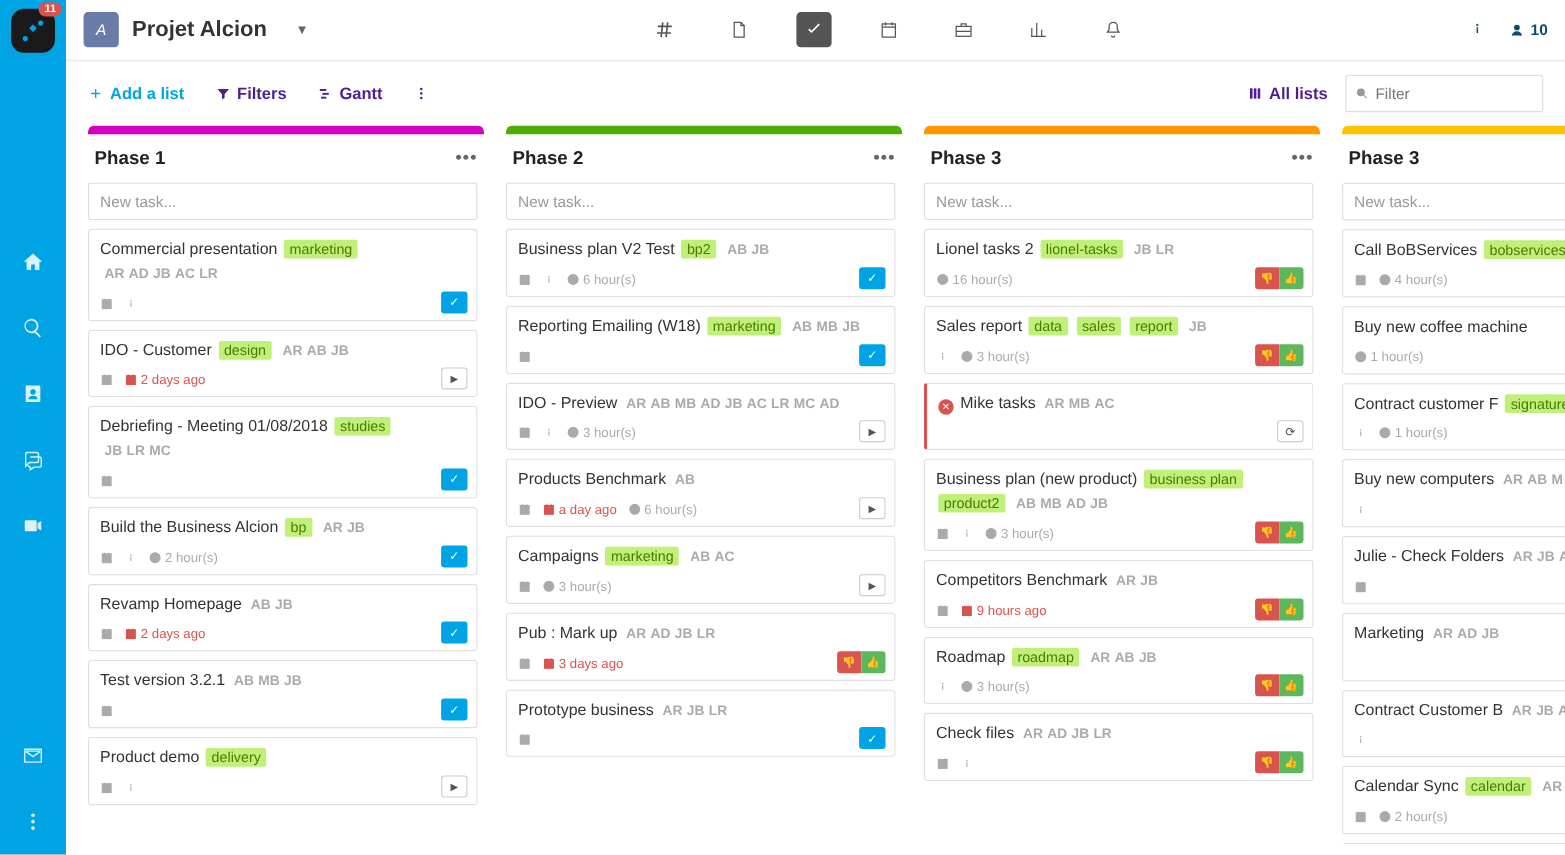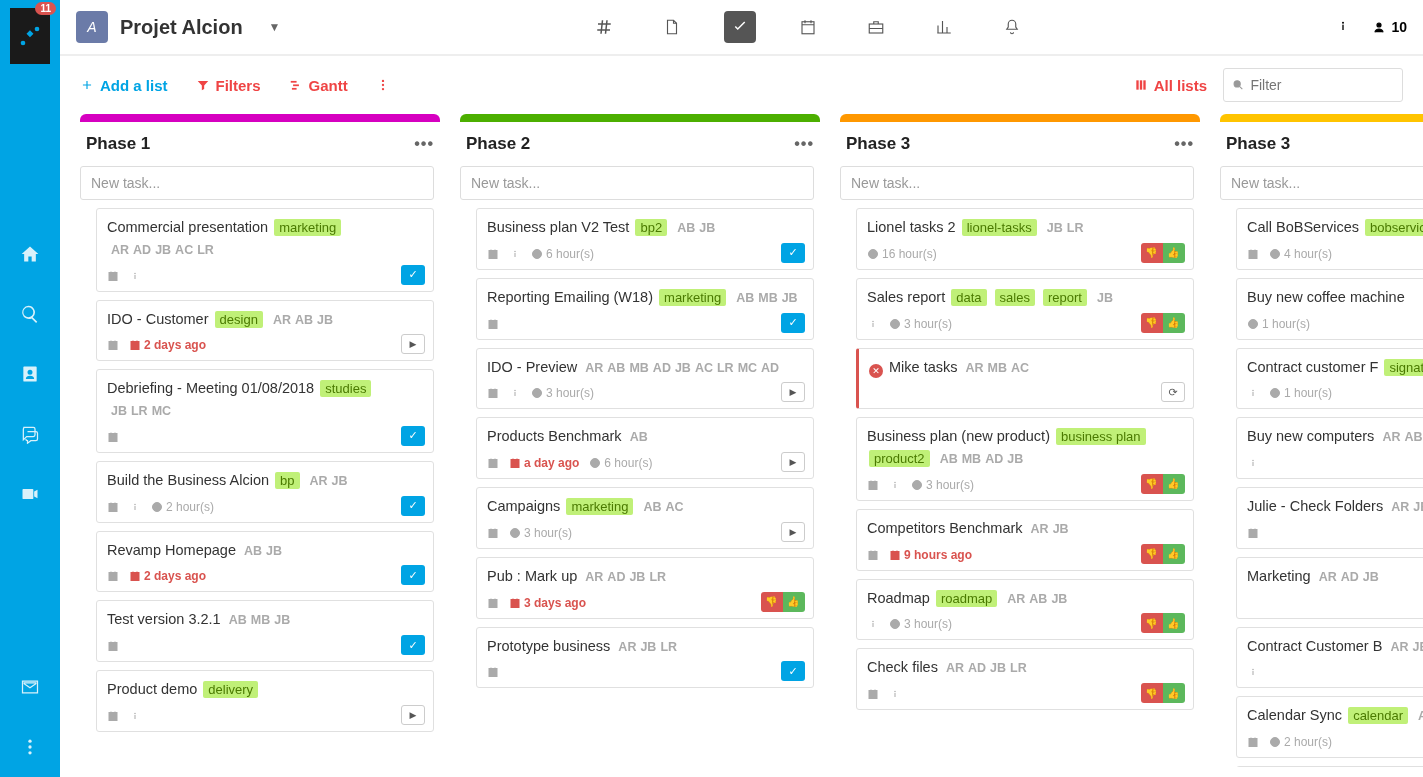--- a/index.html
+++ b/index.html
@@ -1,60 +1,60 @@
 <!DOCTYPE html>
 <html><head>
 <meta charset="utf-8">
 <style>
 * { box-sizing: border-box; margin: 0; padding: 0; }
 body { font-family: -apple-system, "Segoe UI", Helvetica, Arial, sans-serif; background: #fff; overflow: hidden; width: 1423px; height: 777px; }
 .app { display: flex; height: 100%; }
 .sidebar { width: 60px; background: #00a4e4; display: flex; flex-direction: column; align-items: center; padding-top: 8px; color: #fff; }
-.sidebar .logo { width: 40px; height: 56px; background: #1a1a1a; border-radius: 0; position: relative; display: flex; align-items: center; justify-content: center; margin-bottom: 160px; }
+.sidebar .logo { width: 40px; height: 40px; background: #1a1a1a; border-radius: 12px; position: relative; display: flex; align-items: center; justify-content: center; margin-bottom: 160px; }
 .sidebar .logo svg { width: 28px; height: 28px; }
 .sidebar .badge { position: absolute; top: -6px; right: -6px; background: #d9534f; color: #fff; border-radius: 10px; font-size: 10px; font-weight: bold; padding: 1px 5px; }
 .sidebar .nav-item { width: 100%; height: 60px; display: flex; align-items: center; justify-content: center; cursor: pointer; }
 .sidebar .nav-item svg { width: 20px; height: 20px; fill: #fff; opacity: 0.85; }
 .sidebar .spacer { flex: 1; }
 .main { flex: 1; display: flex; flex-direction: column; overflow: hidden; }
 .topbar { height: 56px; display: flex; align-items: center; padding: 0 16px; border-bottom: 2px solid #eee; }
 .project-icon { width: 32px; height: 32px; background: #6b7ba8; border-radius: 4px; margin-right: 12px; display: flex; align-items: center; justify-content: center; color: #fff; font-style: italic; font-size: 14px; }
 .project-name { font-size: 20px; font-weight: 600; color: #333; display: flex; align-items: center; gap: 26px; cursor: pointer; }
 .project-name .chev { font-size: 12px; color: #666; }
 .top-center { flex: 1; display: flex; justify-content: center; gap: 36px; }
 .top-icon { width: 32px; height: 32px; display: flex; align-items: center; justify-content: center; cursor: pointer; border-radius: 4px; color: #555; }
 .top-icon.active { background: #555; color: #fff; }
 .top-icon svg { width: 18px; height: 18px; }
-.top-right { display: flex; align-items: center; gap: 20px; color: #000000; font-size: 14px; }
+.top-right { display: flex; align-items: center; gap: 20px; color: #0c4a6e; font-size: 14px; }
 .top-right .users { display: flex; align-items: center; gap: 4px; font-weight: 600; }
 .toolbar { height: 58px; display: flex; align-items: center; padding: 4px 20px; gap: 28px; }
-.tool-btn { display: flex; align-items: center; gap: 6px; font-size: 15px; font-weight: 600; color: #ef4444; cursor: pointer; }
+.tool-btn { display: flex; align-items: center; gap: 6px; font-size: 15px; font-weight: 600; color: #4c1d95; cursor: pointer; }
 .tool-btn.primary { color: #00a4e4; }
 .tool-btn svg { width: 14px; height: 14px; }
 .toolbar .right { margin-left: auto; display: flex; align-items: center; gap: 16px; }
 .filter-box { display: flex; align-items: center; border: 1px solid #ddd; border-radius: 3px; height: 34px; width: 180px; padding: 0 8px; gap: 6px; color: #999; }
 .filter-box input { border: none; outline: none; font-size: 14px; color: #333; width: 100%; }
 .board { flex: 1; display: flex; gap: 20px; padding: 0 20px 10px 20px; overflow-x: hidden; }
 .col { width: 360px; flex-shrink: 0; display: flex; flex-direction: column; }
 .col-strip { height: 8px; border-radius: 6px 6px 0 0; }
 .col-header { display: flex; align-items: center; justify-content: space-between; padding: 12px 6px; }
 .col-title { font-weight: 700; font-size: 17px; color: #222; }
 .col-menu { color: #666; font-weight: bold; cursor: pointer; letter-spacing: 1px; }
 .col-body { flex: 1; overflow-y: auto; padding-right: 6px; position: relative; }
 .col-body::-webkit-scrollbar { width: 8px; }
 .col-body::-webkit-scrollbar-thumb { background: #bbb; border-radius: 4px; }
 .newtask { border: 1px solid #ddd; border-radius: 3px; padding: 8px 10px; font-size: 14px; color: #999; margin-bottom: 8px; cursor: text; background: #fff; }
-.card { border: 1px solid #e0e0e0; border-radius: 3px; padding: 8px 10px 6px 10px; margin-bottom: 8px; background: #fff; position: relative; margin-left: 16px; }
+.card { border: 1px solid #e0e0e0; border-radius: 3px; padding: 8px 10px 6px 10px; margin-bottom: 8px; background: #fff; position: relative; }
 .card-line1 { font-size: 14.5px; color: #333; line-height: 1.5; }
 .card-title { font-weight: 500; }
 .tag { background: #c0f078; color: #4a7a00; padding: 1px 5px; border-radius: 2px; font-size: 13px; font-weight: 500; margin-left: 2px; margin-right: 2px; }
 .assignee { color: #aaa; font-size: 12.5px; font-weight: 600; margin-left: 4px; }
 .card-meta { display: flex; align-items: center; gap: 10px; margin-top: 6px; min-height: 18px; color: #aaa; font-size: 12px; }
 .card-meta .mi { display: inline-flex; align-items: center; gap: 3px; }
-.overdue { color: #d9534f; font-weight: 700; }
+.overdue { color: #d9534f; font-weight: 400; }
 .card-action { position: absolute; bottom: 6px; right: 8px; display: flex; gap: 0; }
 .chk-btn { width: 24px; height: 20px; background: #00a4e4; color: #fff; border-radius: 3px; display: flex; align-items: center; justify-content: center; font-size: 11px; cursor: pointer; }
 .vote-btn { width: 22px; height: 20px; display: flex; align-items: center; justify-content: center; font-size: 10px; cursor: pointer; color: #fff; }
 .vote-down { background: #d9534f; border-radius: 3px 0 0 3px; }
 .vote-up { background: #5cb85c; border-radius: 0 3px 3px 0; }
 .play-btn { width: 24px; height: 20px; border: 1px solid #ccc; border-radius: 3px; display: flex; align-items: center; justify-content: center; color: #555; font-size: 9px; cursor: pointer; background: #fff; }
 .sync-btn { width: 24px; height: 20px; border: 1px solid #ccc; border-radius: 3px; display: flex; align-items: center; justify-content: center; color: #555; font-size: 11px; cursor: pointer; background: #fff; }
 .mike-card { border-left: 3px solid #d9534f; }
 .mike-x { display: inline-flex; width: 14px; height: 14px; background: #d9534f; color: #fff; border-radius: 50%; align-items: center; justify-content: center; font-size: 9px; margin-right: 6px; vertical-align: -2px; }
 svg.ico { width: 12px; height: 12px; fill: currentColor; vertical-align: -1px; }

